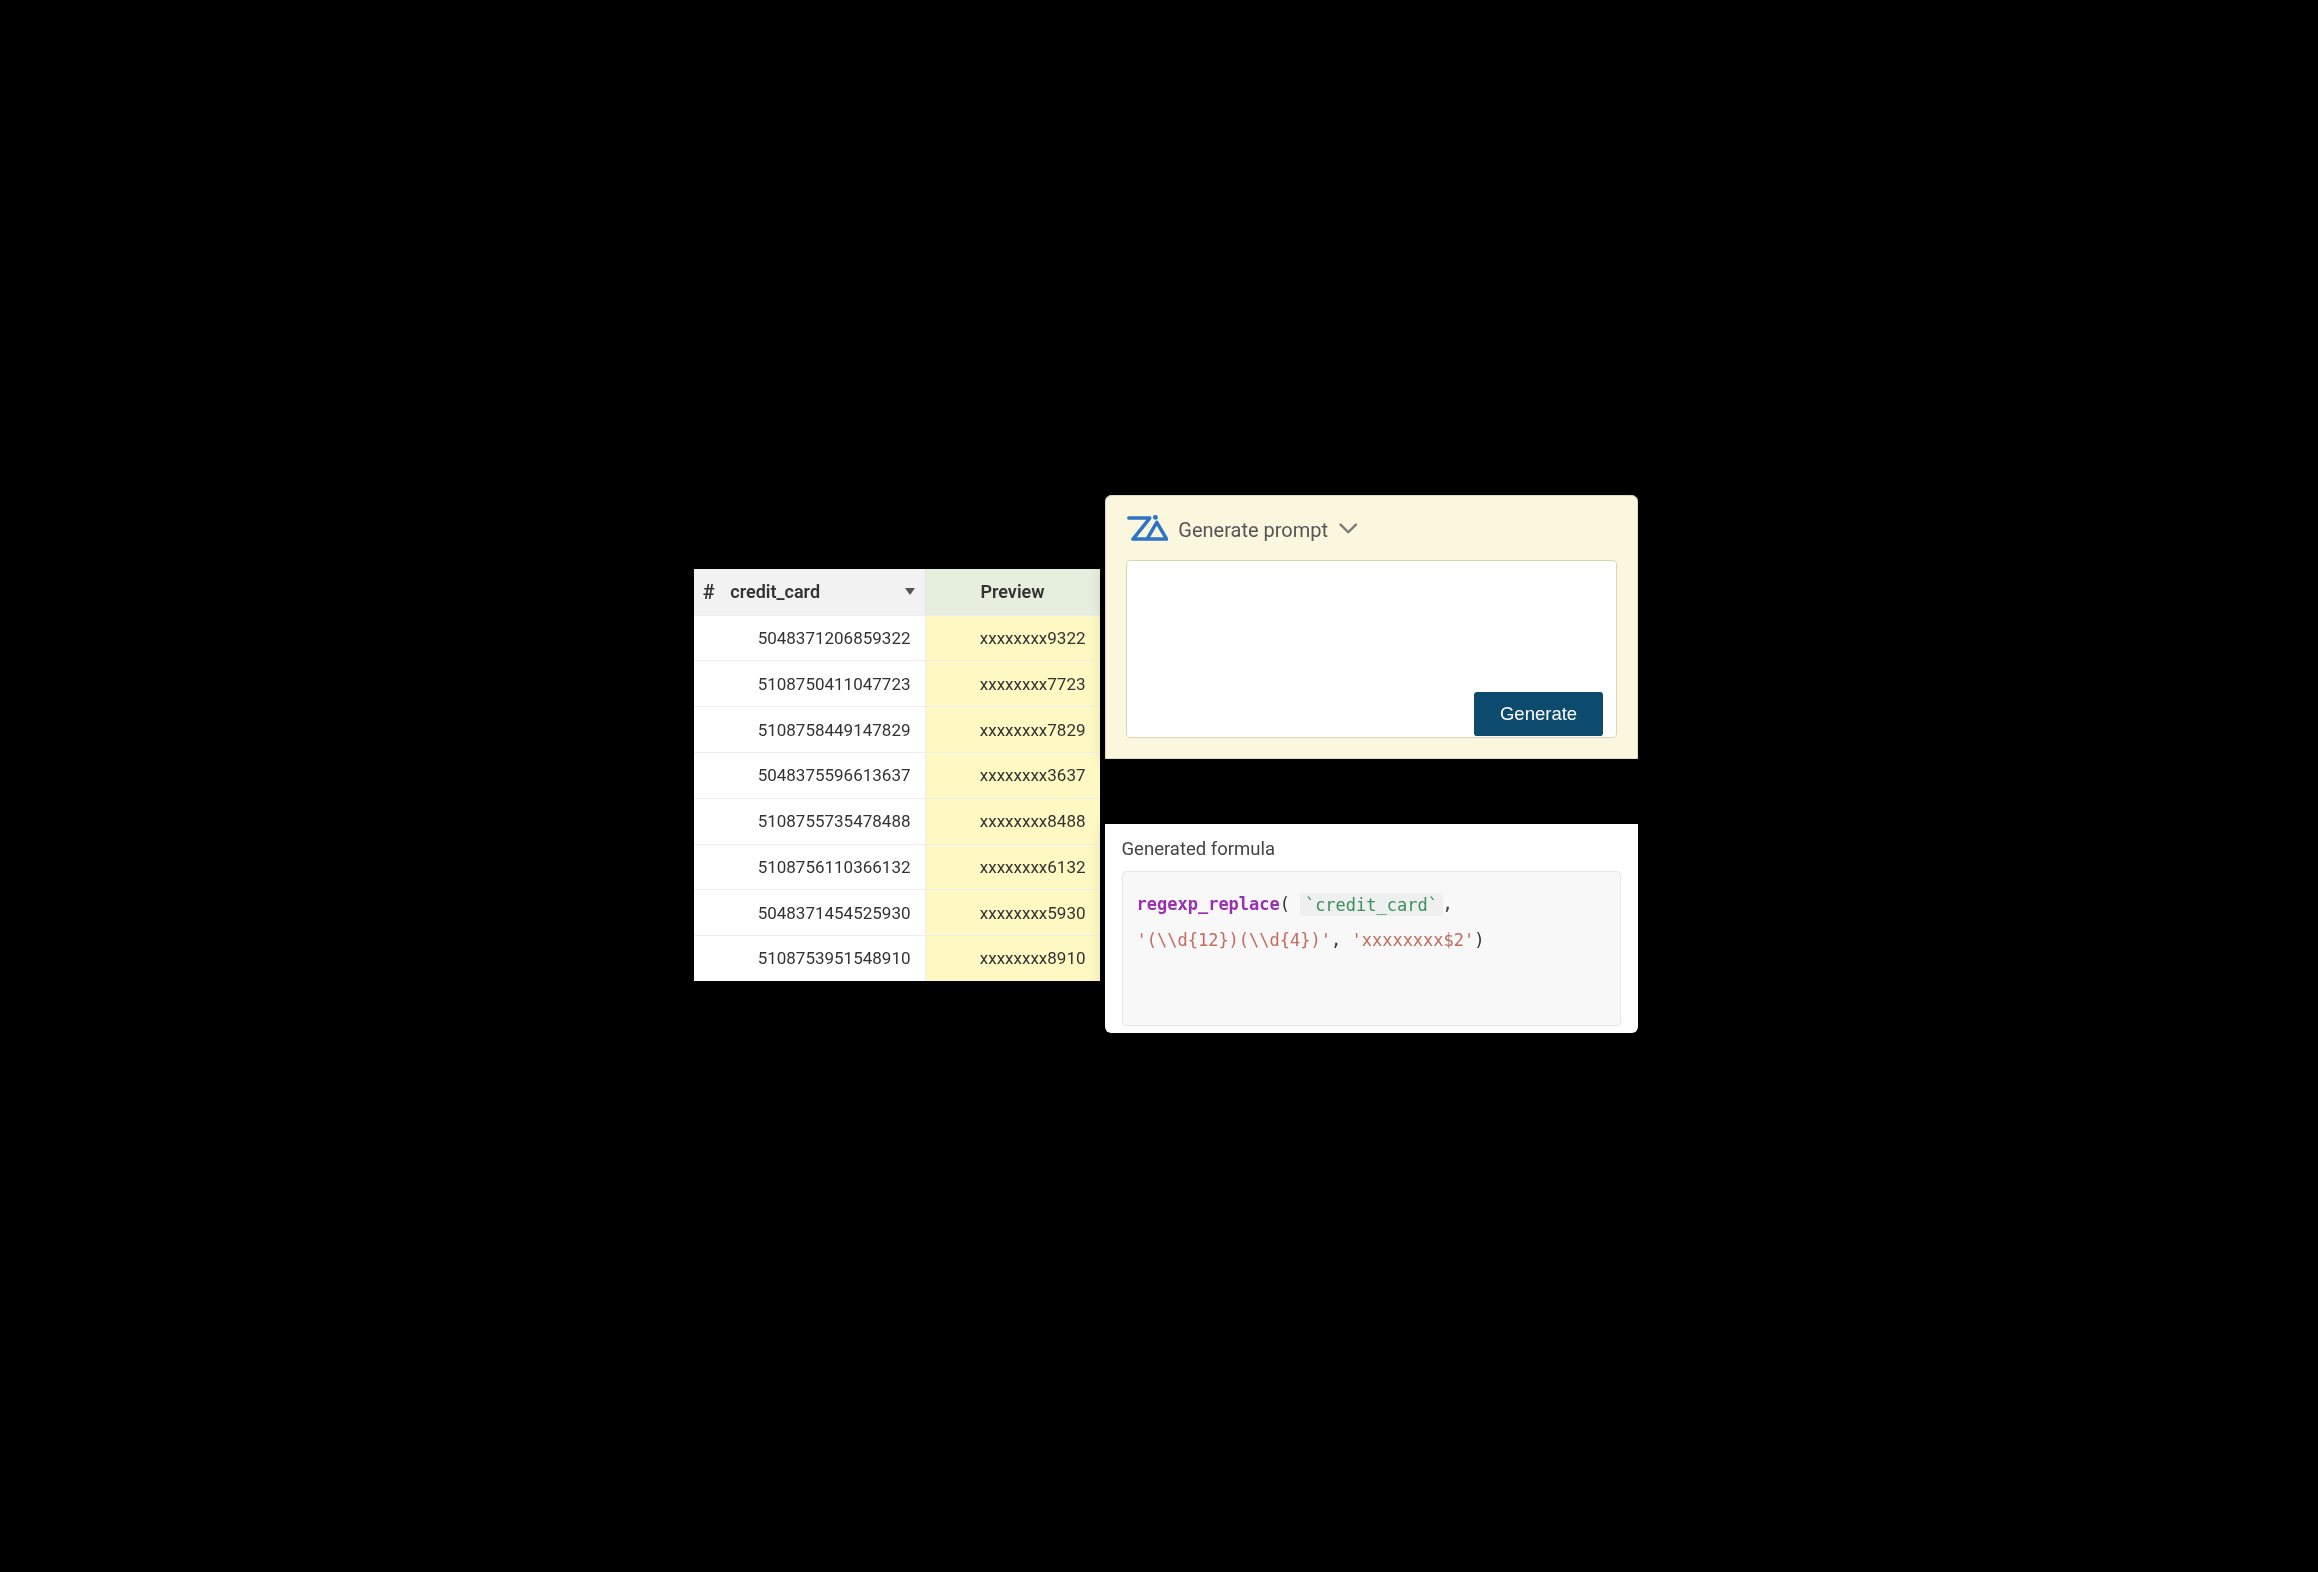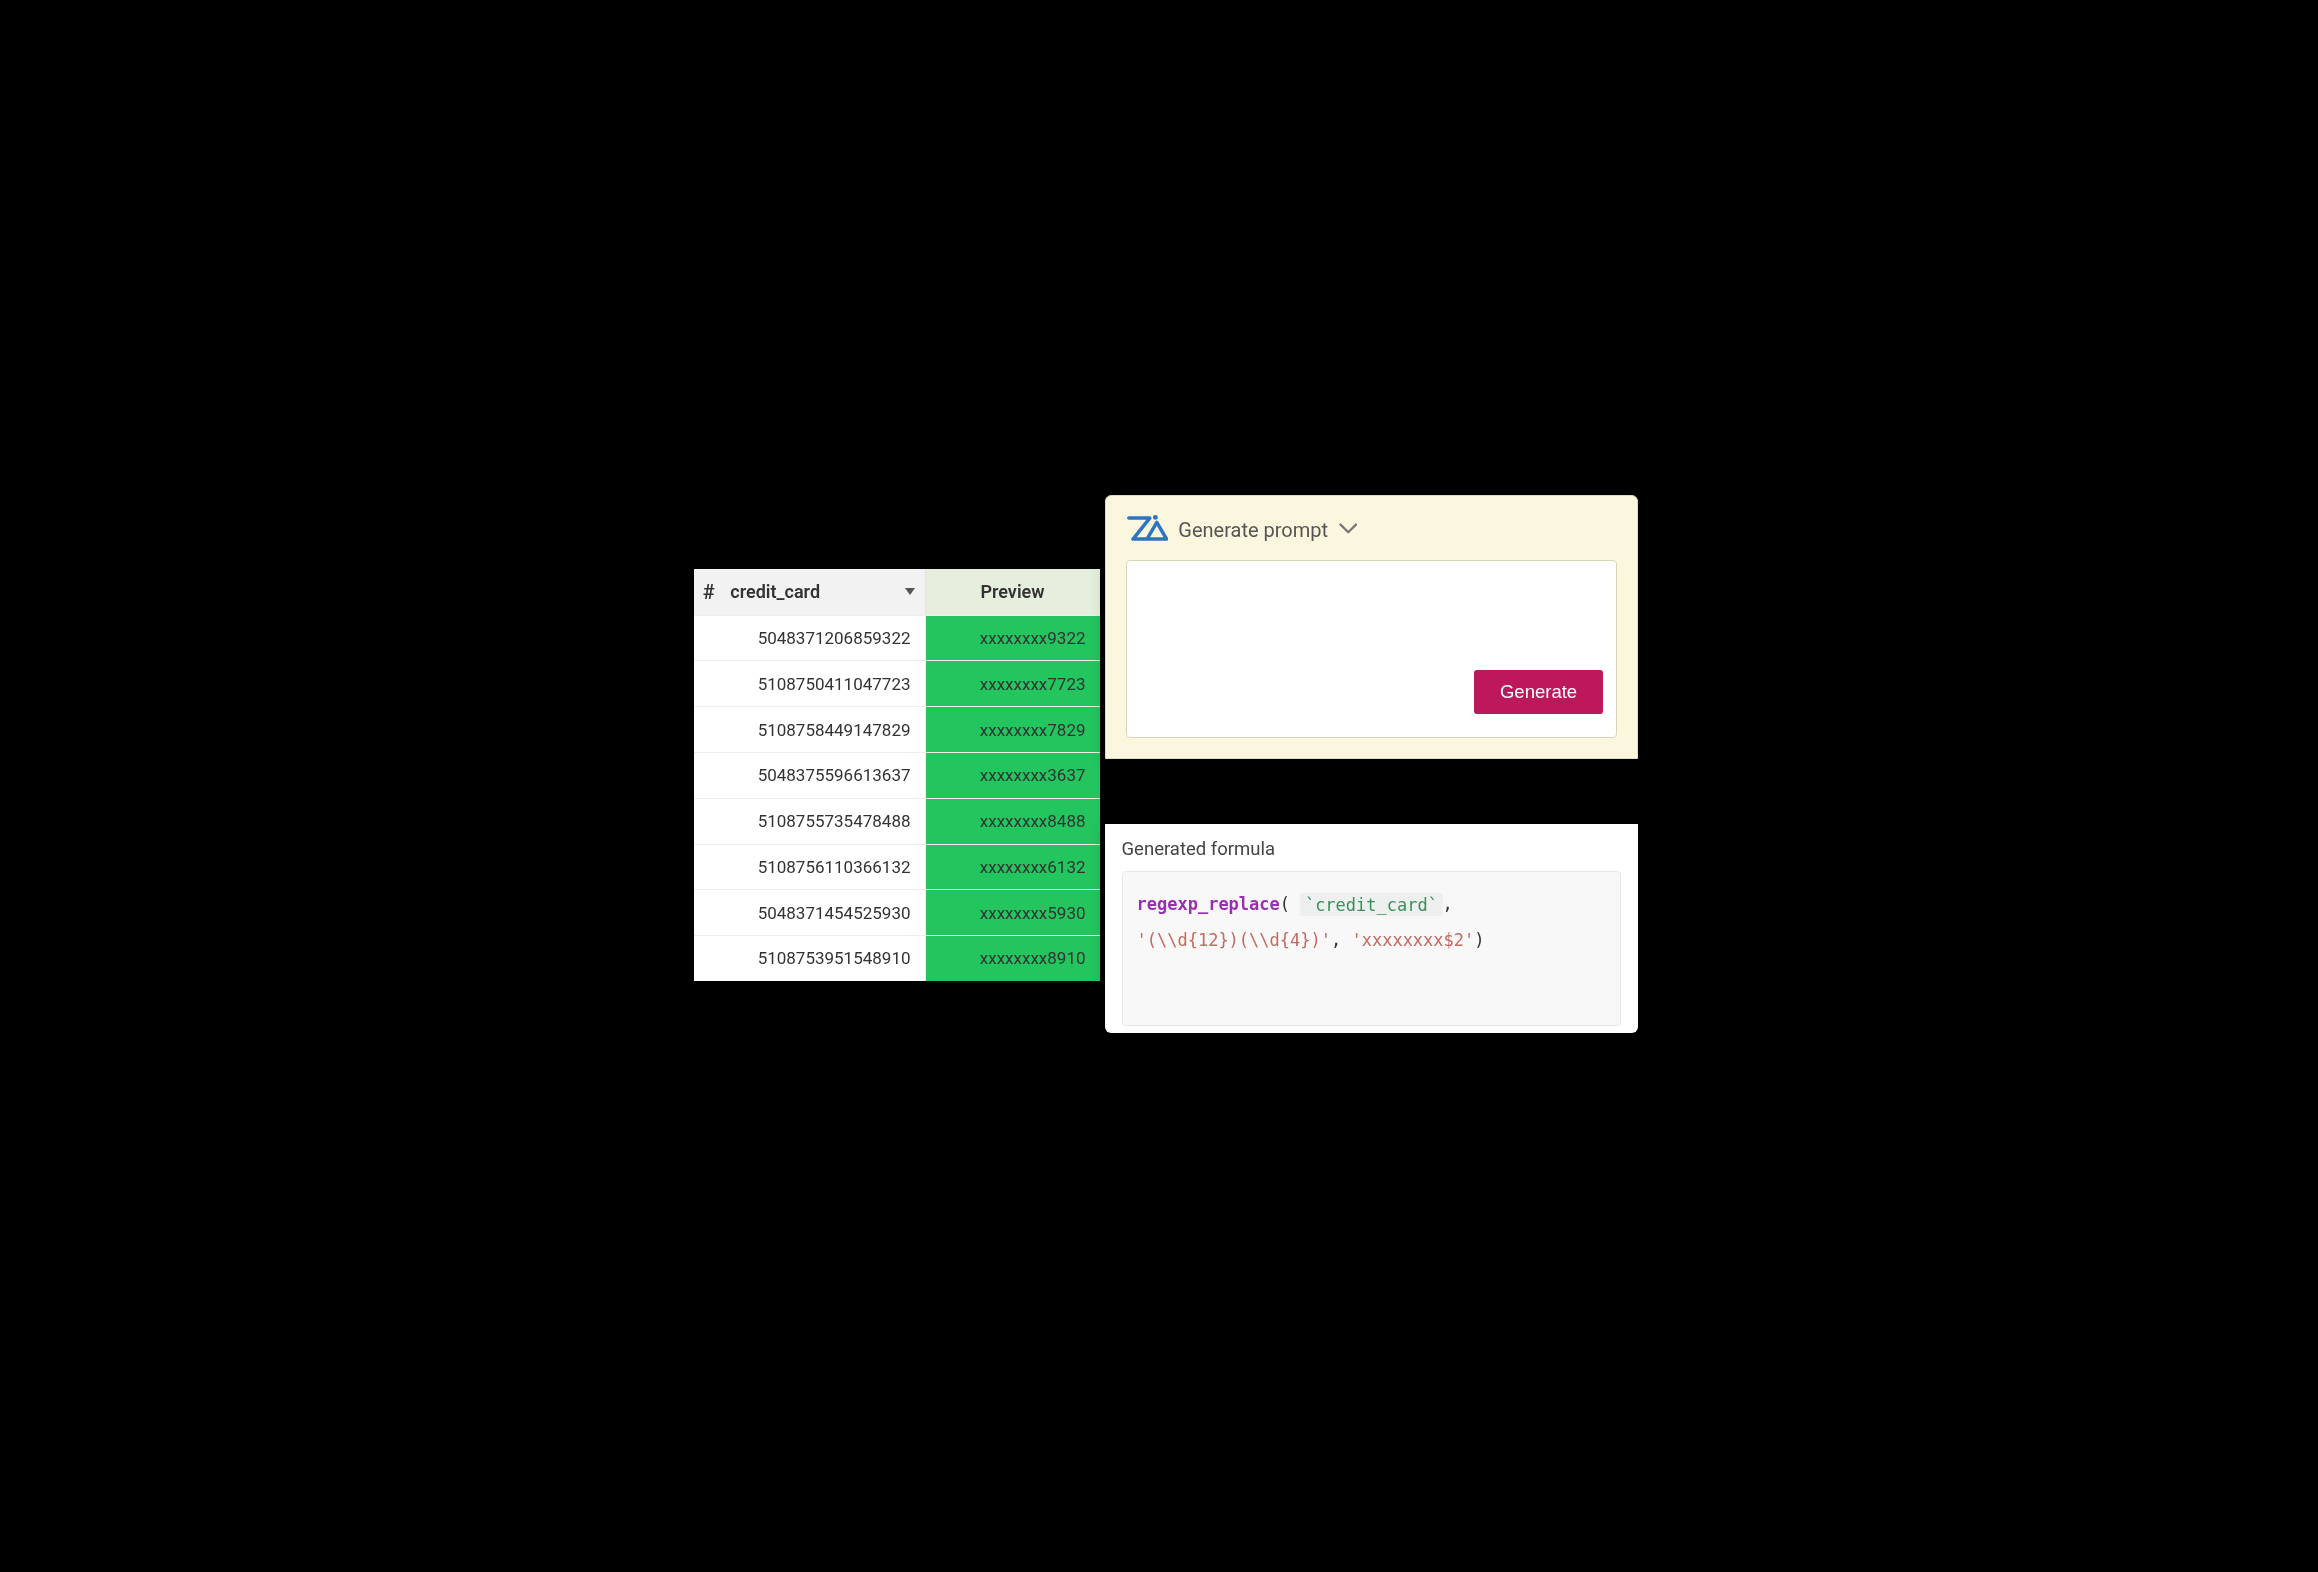--- a/index.html
+++ b/index.html
@@ -77,21 +77,21 @@
     font-size: 17px;
     color: #333;
     border-right: 0.8px solid #eee;
   }
   .cell-prev {
     flex: 1;
     padding: 12.4px 14px;
     text-align: right;
     font-size: 17px;
     color: #333;
-    background: #22c55e;
+    background: #fef9c3;
   }
 
   
   .prompt-panel {
     position: absolute;
     left: 456px;
     top: 56px;
     width: 533px;
     background: #fbf7df;
     border: 0.8px solid #e0dcc0;
@@ -124,22 +124,22 @@
     position: relative;
   }
   .prompt-text {
     font-size: 18.5px;
     color: #222;
     line-height: 1.45;
   }
   .generate-btn {
     position: absolute;
     right: 12.4px;
-    bottom: 23px;
-    background: #be185d;
+    bottom: 1px;
+    background: #0c4a6e;
     color: #fff;
     border: none;
     border-radius: 3.1px;
     font-size: 18.5px;
     padding: 10.8px 26px;
     cursor: pointer;
   }
 
   
   .formula-panel {

